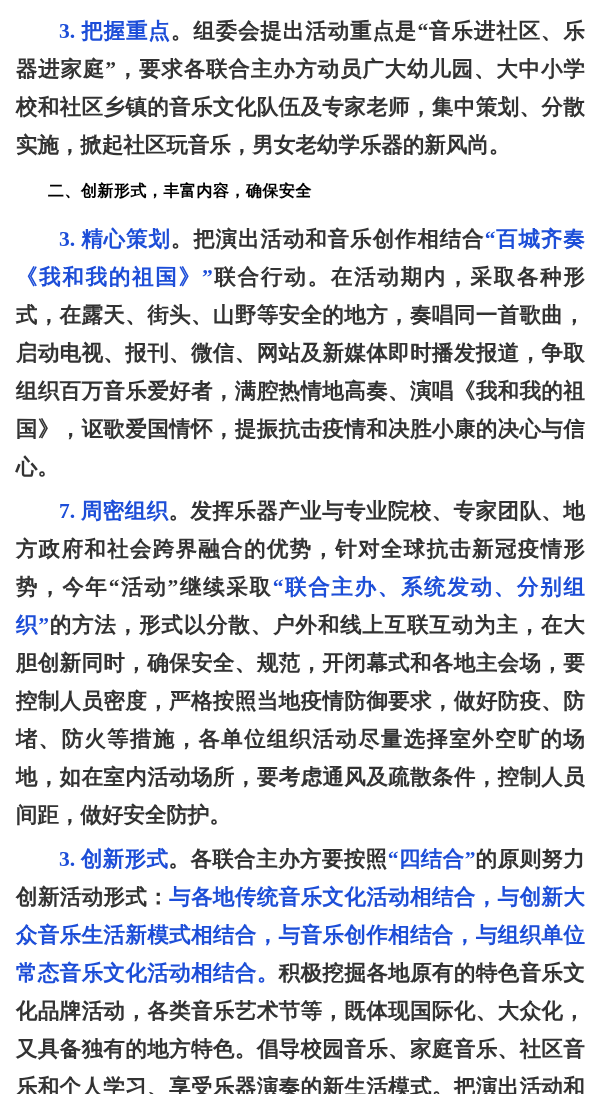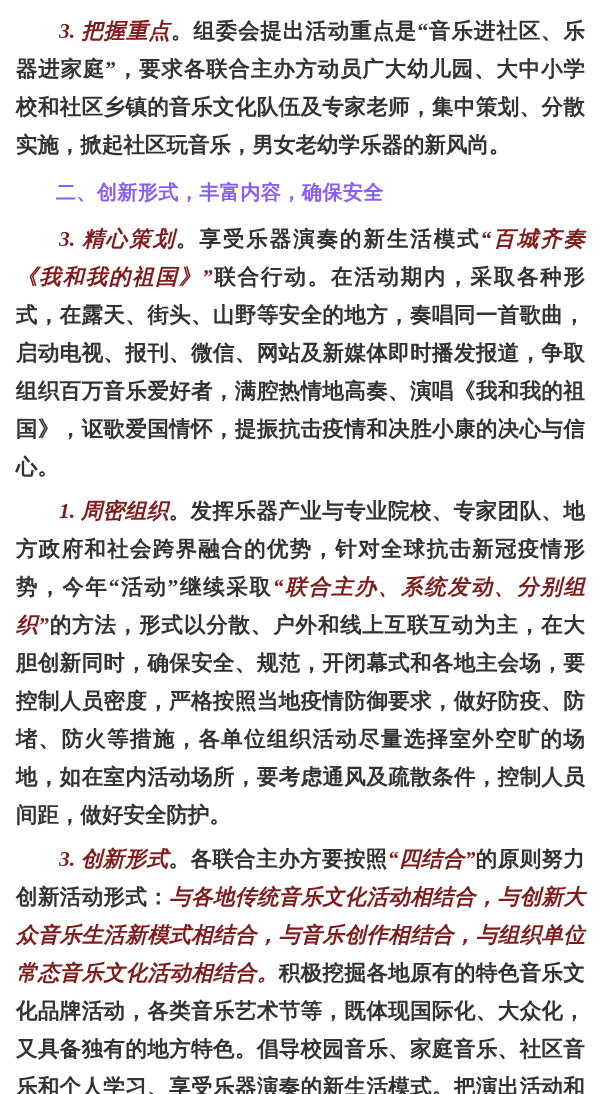--- a/index.html
+++ b/index.html
@@ -28,40 +28,39 @@
     overflow-wrap: anywhere;
   }
   .para:last-child {
     margin-bottom: 0;
   }
   .run {
     font-weight: bold;
   }
   .run.bold {
     font-weight: bold;
-    color: #7f1d1d;
-    font-style: italic;
+    color: #1d4ed8;
   }
   .heading {
-    font-family: Liberation Serif, serif;
-    font-size: 20px;
+    font-family: Liberation Mono, monospace;
+    font-size: 16px;
     line-height: 38px;
     font-weight: bold;
-    color: #8b5cf6;
+    color: #000000;
     text-indent: 2em;
     margin: 9px 0 9px 0;
     letter-spacing: 0.5px;
   }
 </style>
 </head>
 <body>
 
 <div class="page">
   <p class="para"><span class="run bold">3. 把握重点</span><span class="run">。组委会提出活动重点是“音乐进社区、乐器进家庭”，要求各联合主办方动员广大幼儿园、大中小学校和社区乡镇的音乐文化队伍及专家老师，集中策划、分散实施，掀起社区玩音乐，男女老幼学乐器的新风尚。</span></p>
 
   <h2 class="heading">二、创新形式，丰富内容，确保安全</h2>
 
-  <p class="para"><span class="run bold">3. 精心策划</span><span class="run">。享受乐器演奏的新生活模式</span><span class="run bold">“百城齐奏《我和我的祖国》”</span><span class="run">联合行动。在活动期内，采取各种形式，在露天、街头、山野等安全的地方，奏唱同一首歌曲，启动电视、报刊、微信、网站及新媒体即时播发报道，争取组织百万音乐爱好者，满腔热情地高奏、演唱《我和我的祖国》，讴歌爱国情怀，提振抗击疫情和决胜小康的决心与信心。</span></p>
+  <p class="para"><span class="run bold">3. 精心策划</span><span class="run">。把演出活动和音乐创作相结合</span><span class="run bold">“百城齐奏《我和我的祖国》”</span><span class="run">联合行动。在活动期内，采取各种形式，在露天、街头、山野等安全的地方，奏唱同一首歌曲，启动电视、报刊、微信、网站及新媒体即时播发报道，争取组织百万音乐爱好者，满腔热情地高奏、演唱《我和我的祖国》，讴歌爱国情怀，提振抗击疫情和决胜小康的决心与信心。</span></p>
 
-  <p class="para"><span class="run bold">1. 周密组织</span><span class="run">。发挥乐器产业与专业院校、专家团队、地方政府和社会跨界融合的优势，针对全球抗击新冠疫情形势，今年“活动”继续采取</span><span class="run bold">“联合主办、系统发动、分别组织”</span><span class="run">的方法，形式以分散、户外和线上互联互动为主，在大胆创新同时，确保安全、规范，开闭幕式和各地主会场，要控制人员密度，严格按照当地疫情防御要求，做好防疫、防堵、防火等措施，各单位组织活动尽量选择室外空旷的场地，如在室内活动场所，要考虑通风及疏散条件，控制人员间距，做好安全防护。</span></p>
+  <p class="para"><span class="run bold">7. 周密组织</span><span class="run">。发挥乐器产业与专业院校、专家团队、地方政府和社会跨界融合的优势，针对全球抗击新冠疫情形势，今年“活动”继续采取</span><span class="run bold">“联合主办、系统发动、分别组织”</span><span class="run">的方法，形式以分散、户外和线上互联互动为主，在大胆创新同时，确保安全、规范，开闭幕式和各地主会场，要控制人员密度，严格按照当地疫情防御要求，做好防疫、防堵、防火等措施，各单位组织活动尽量选择室外空旷的场地，如在室内活动场所，要考虑通风及疏散条件，控制人员间距，做好安全防护。</span></p>
 
   <p class="para"><span class="run bold">3. 创新形式</span><span class="run">。各联合主办方要按照</span><span class="run bold">“四结合”</span><span class="run">的原则努力创新活动形式：</span><span class="run bold">与各地传统音乐文化活动相结合，与创新大众音乐生活新模式相结合，与音乐创作相结合，与组织单位常态音乐文化活动相结合。</span><span class="run">积极挖掘各地原有的特色音乐文化品牌活动，各类音乐艺术节等，既体现国际化、大众化，又具备独有的地方特色。倡导校园音乐、家庭音乐、社区音乐和个人学习、享受乐器演奏的新生活模式。把演出活动和音乐创作相结合，广泛发动音乐爱好者创作新的音乐作品、新歌曲。活动组委会将开展音乐创作展演交流及新作品征集评选活动（实施办法另详）。</span></p>
 </div>
 
 </body></html>

